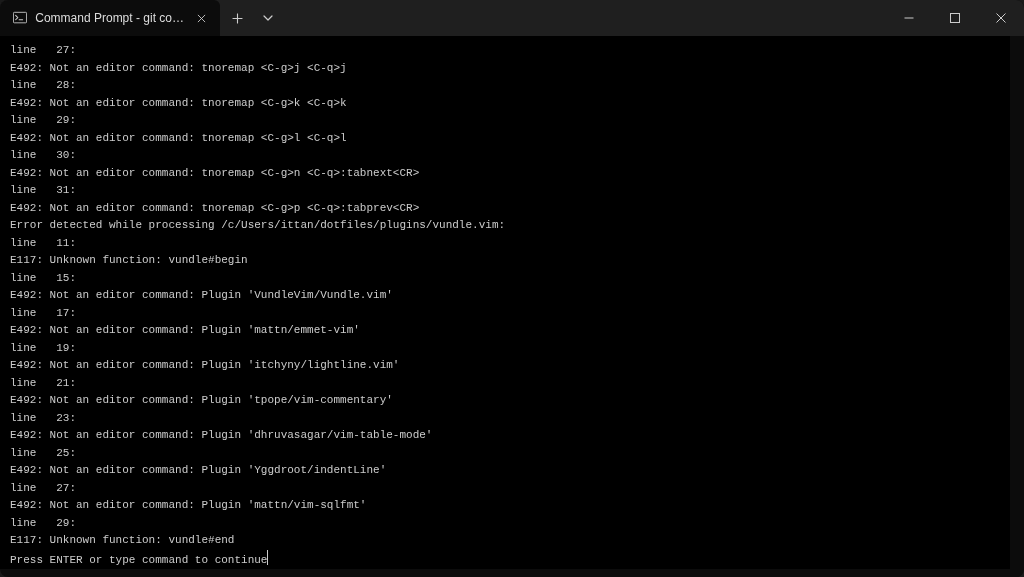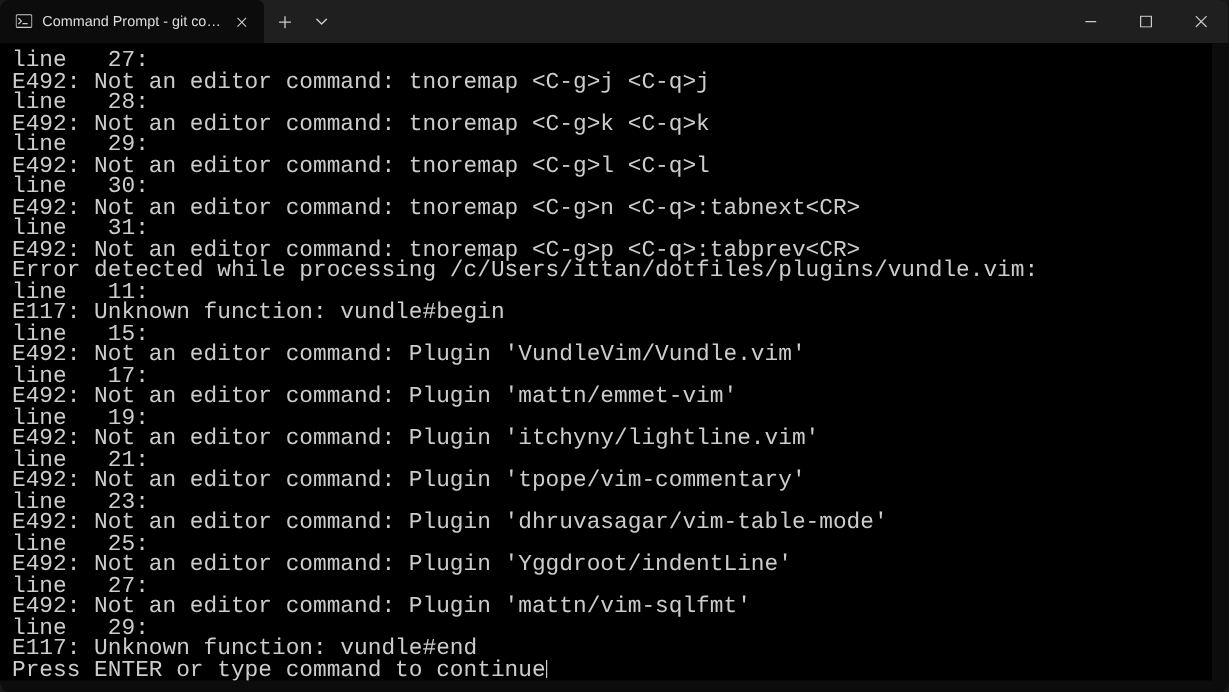--- a/index.html
+++ b/index.html
@@ -11,21 +11,21 @@
   .tab-icon svg { width: 14px; height: 14px; }
   .tab-title { white-space: nowrap; overflow: hidden; text-overflow: ellipsis; color: #ddd; font-size: 12px; }
   .tab-close { width: 18px; height: 18px; display: flex; align-items: center; justify-content: center; color: #ccc; border-radius: 2px; cursor: pointer; }
   .newtab { width: 34px; display: flex; align-items: center; justify-content: center; color: #ccc; cursor: pointer; font-size: 16px; }
   .drop { width: 28px; display: flex; align-items: center; justify-content: center; color: #ccc; cursor: pointer; }
   .drop svg { width: 10px; height: 10px; }
   .spacer { flex: 1; }
   .win-controls { display: flex; }
   .win-btn { width: 46px; display: flex; align-items: center; justify-content: center; color: #ccc; cursor: pointer; }
   .win-btn svg { width: 10px; height: 10px; }
-  .terminal { flex: 1; background: #000; color: #ccc; padding: 6px 10px 0 10px; font-family: Consolas, "Courier New", monospace; font-size: 19px; line-height: 17.5px; white-space: pre; overflow: hidden; }
+  .terminal { flex: 1; background: #000; color: #ccc; padding: 6px 10px 0 10px; font-family: Consolas, "Courier New", monospace; font-size: 11px; line-height: 17.5px; white-space: pre; overflow: hidden; }
   .out-line { display: block; }
   .cursor { display: inline-block; width: 1px; height: 15px; background: #ccc; vertical-align: -2px; margin-left: 0; }
   
   .scroll-area { display: flex; height: calc(100% - 36px); }
   .terminal-wrap { flex: 1; position: relative; }
   .scrollbar { width: 14px; background: #0c0c0c; }
 </style>
 </head>
 <body>
 

